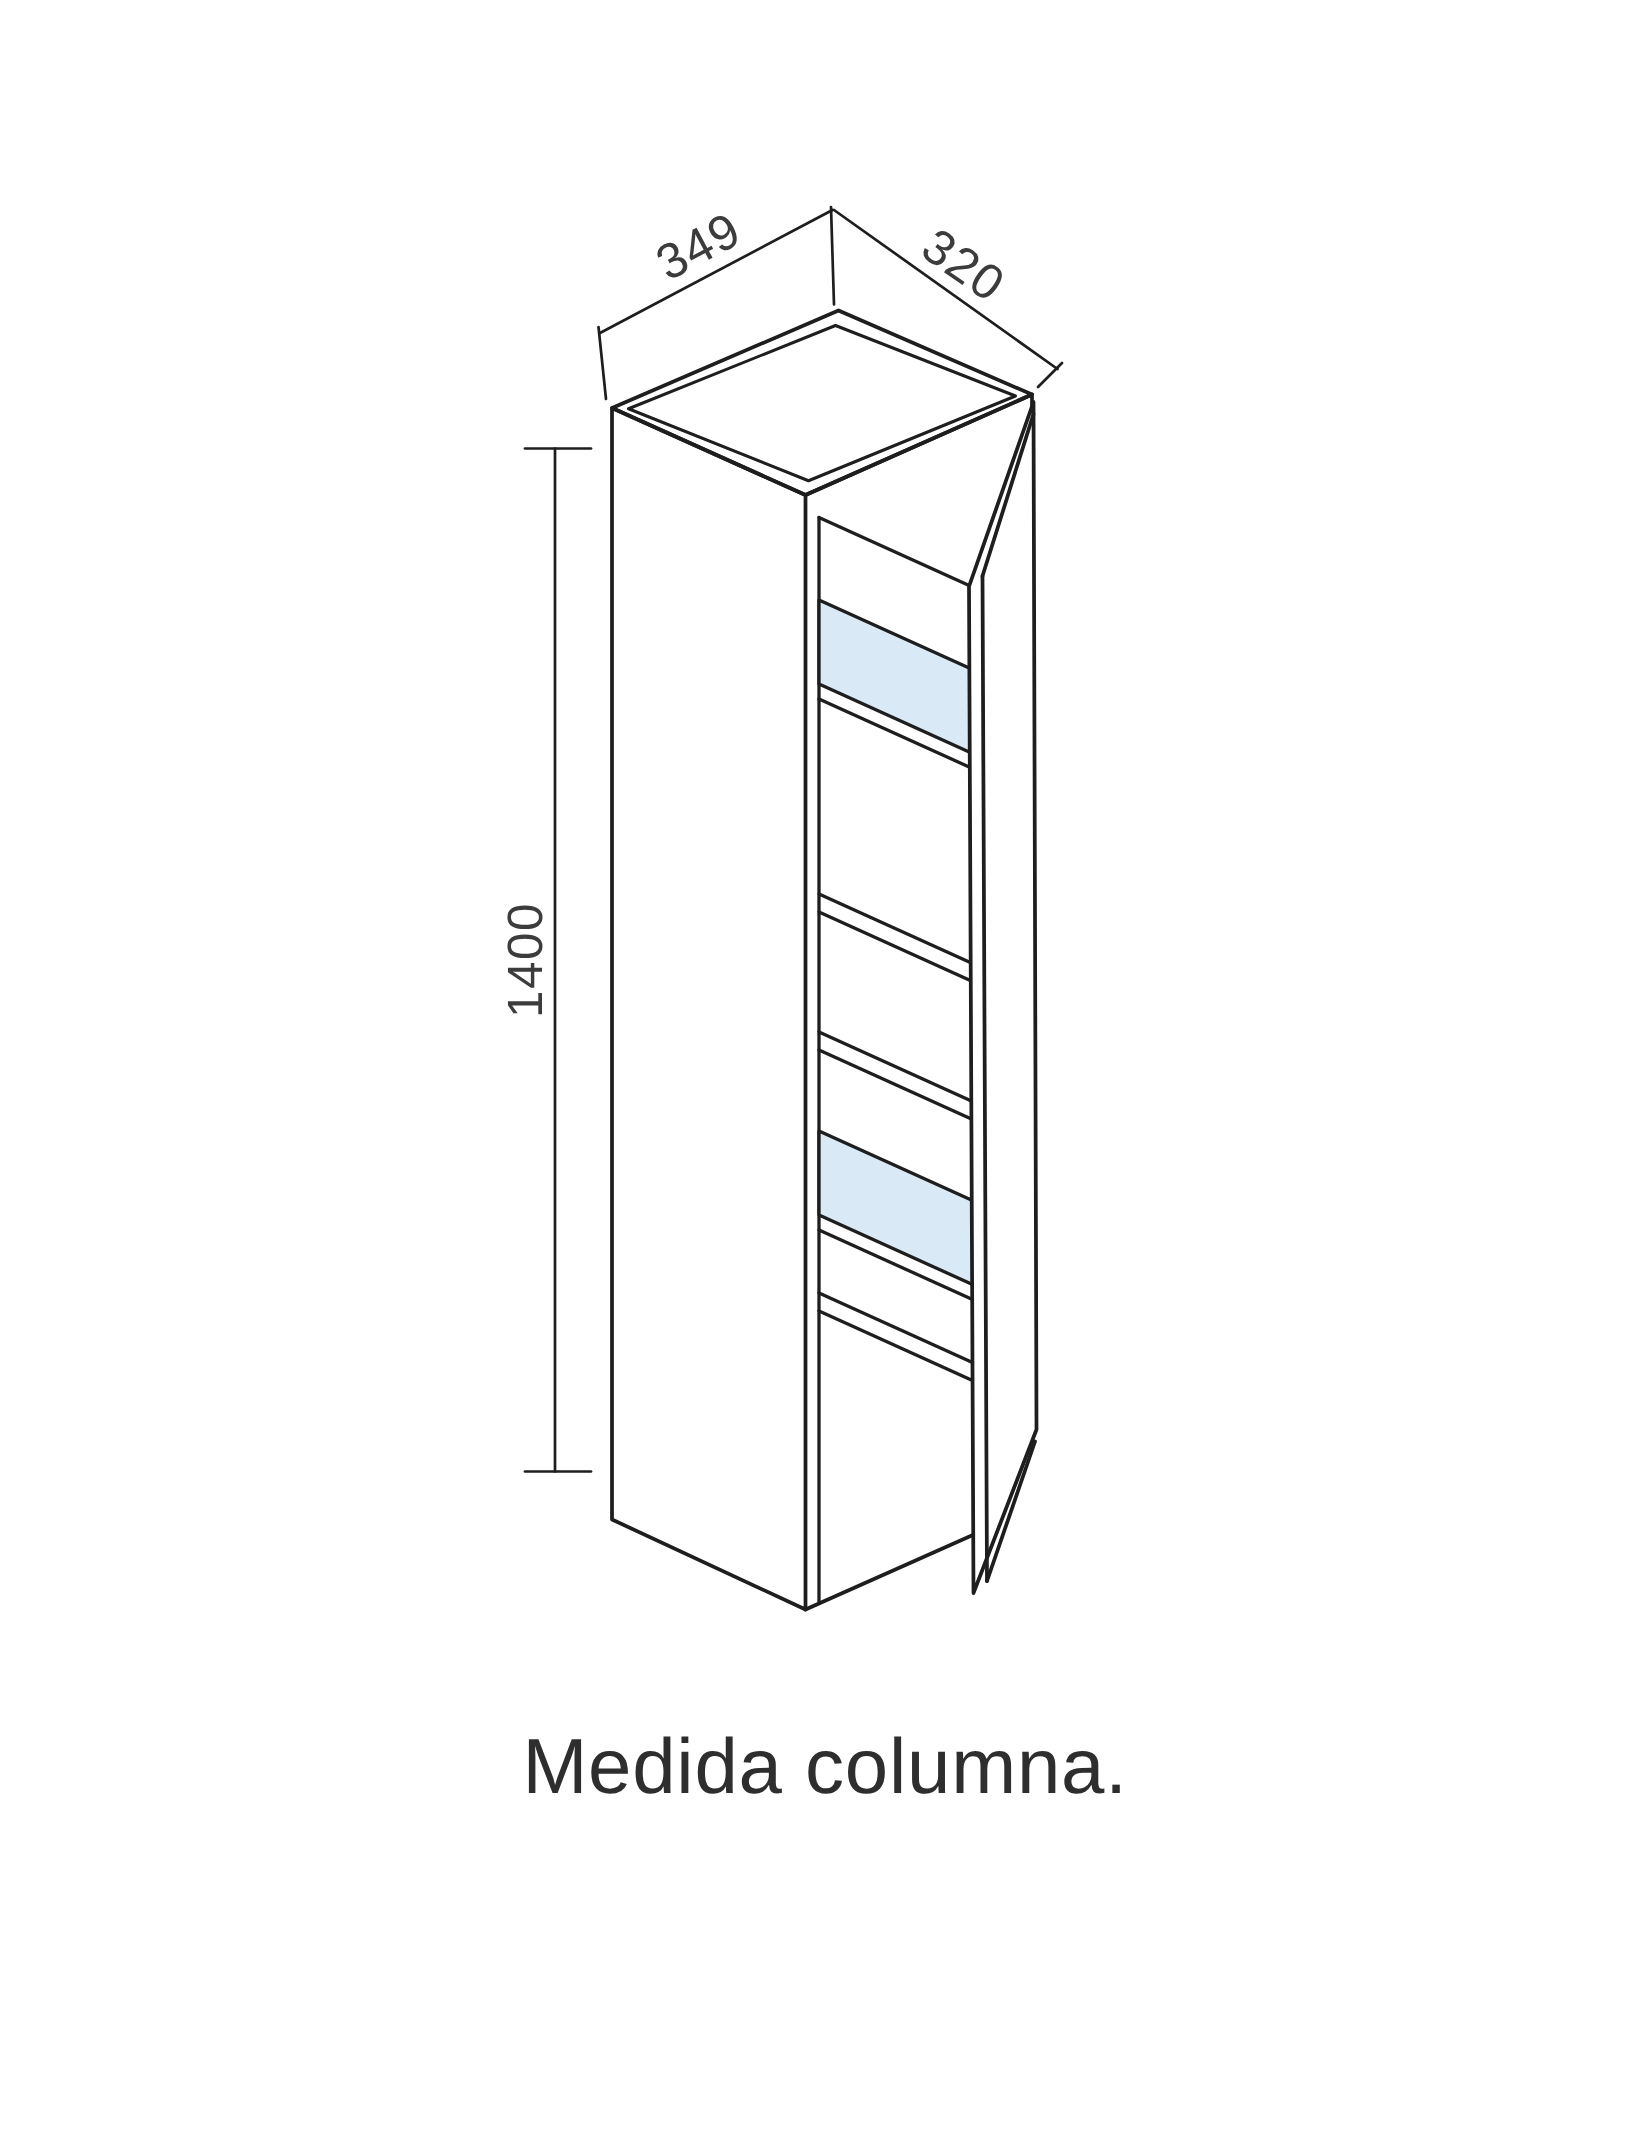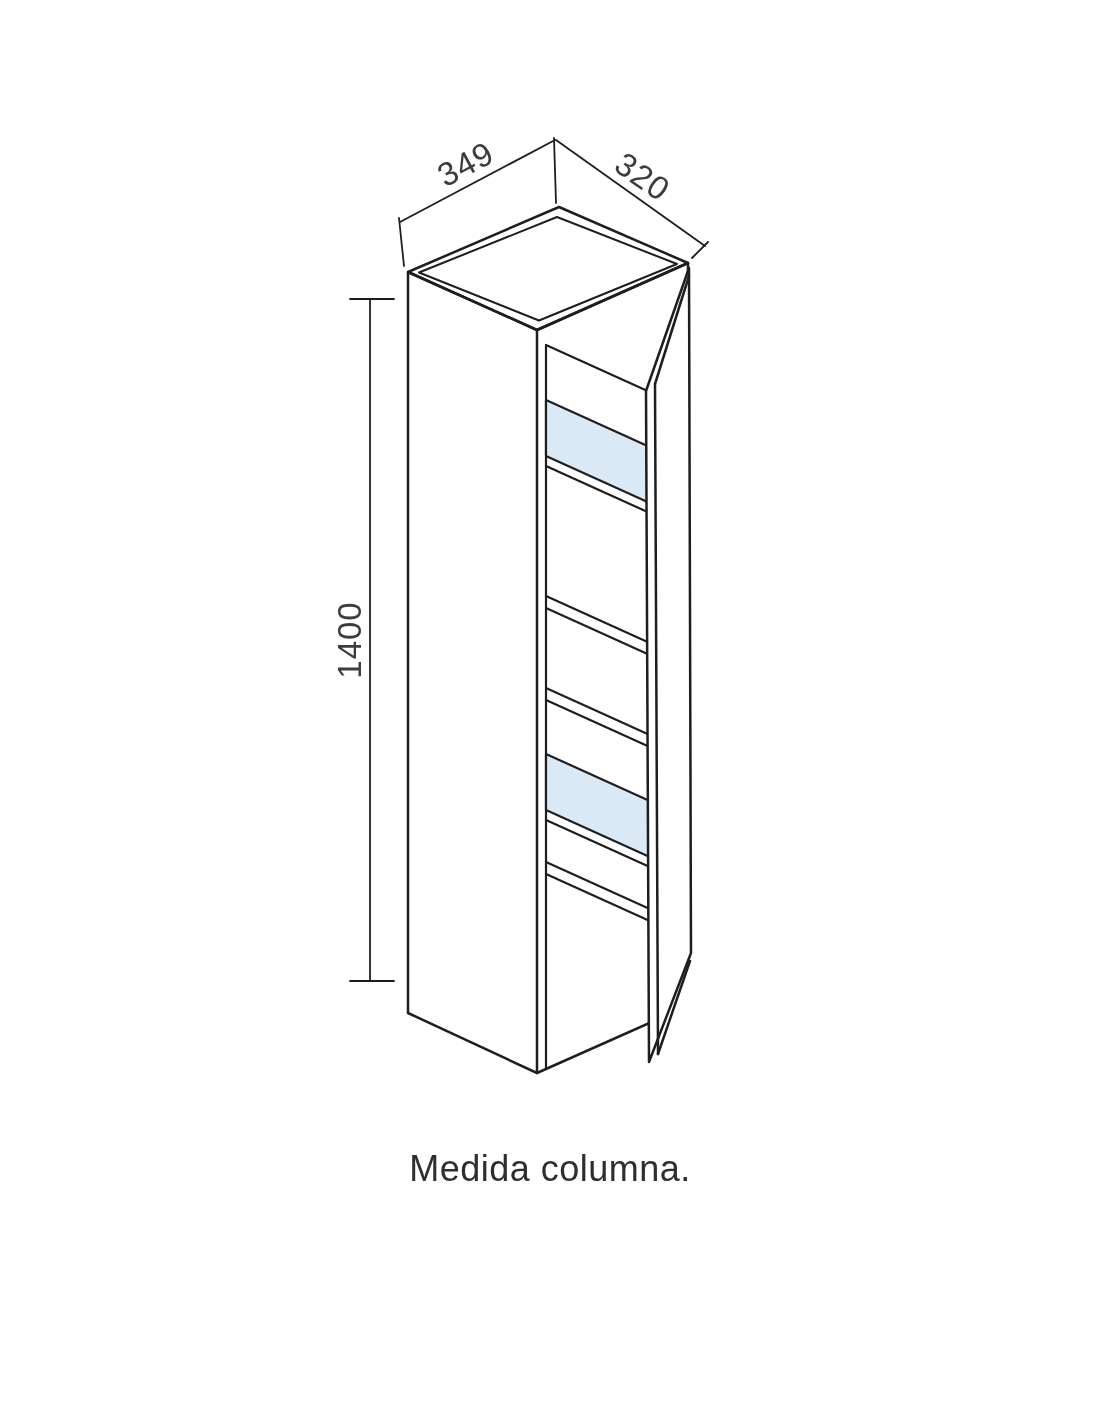--- a/index.html
+++ b/index.html
@@ -19,21 +19,21 @@
     position: absolute;
     top: 0;
     left: 0;
   }
   .caption {
     position: absolute;
     top: 1148px;
     left: 0;
     width: 1100px;
     text-align: center;
-    font-size: 36px;
+    font-size: 52px;
     font-weight: 500;
     letter-spacing: 0.5px;
     color: #2e2e2e;
   }
 </style>
 </head>
 <body>
 
 <div class="page">
 

